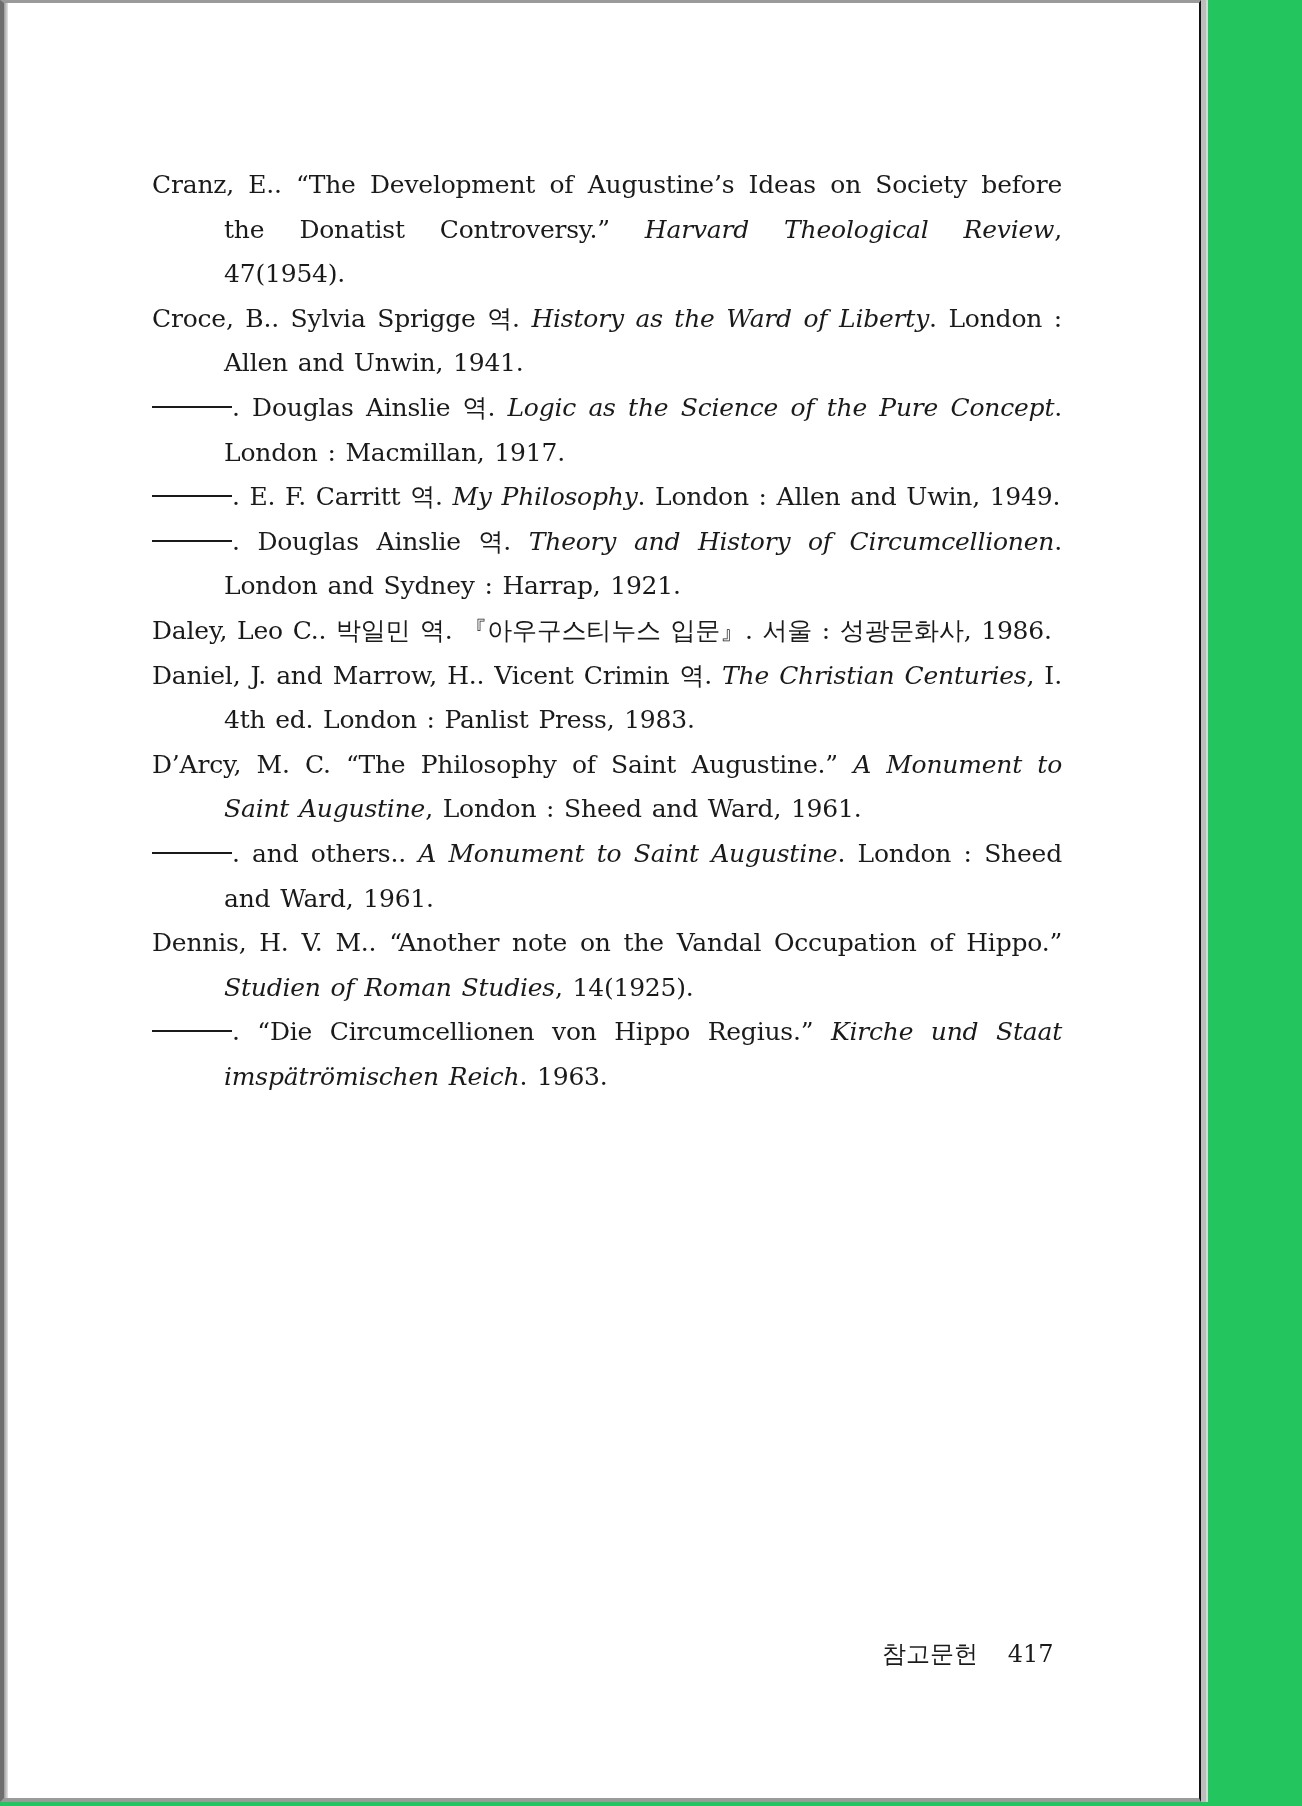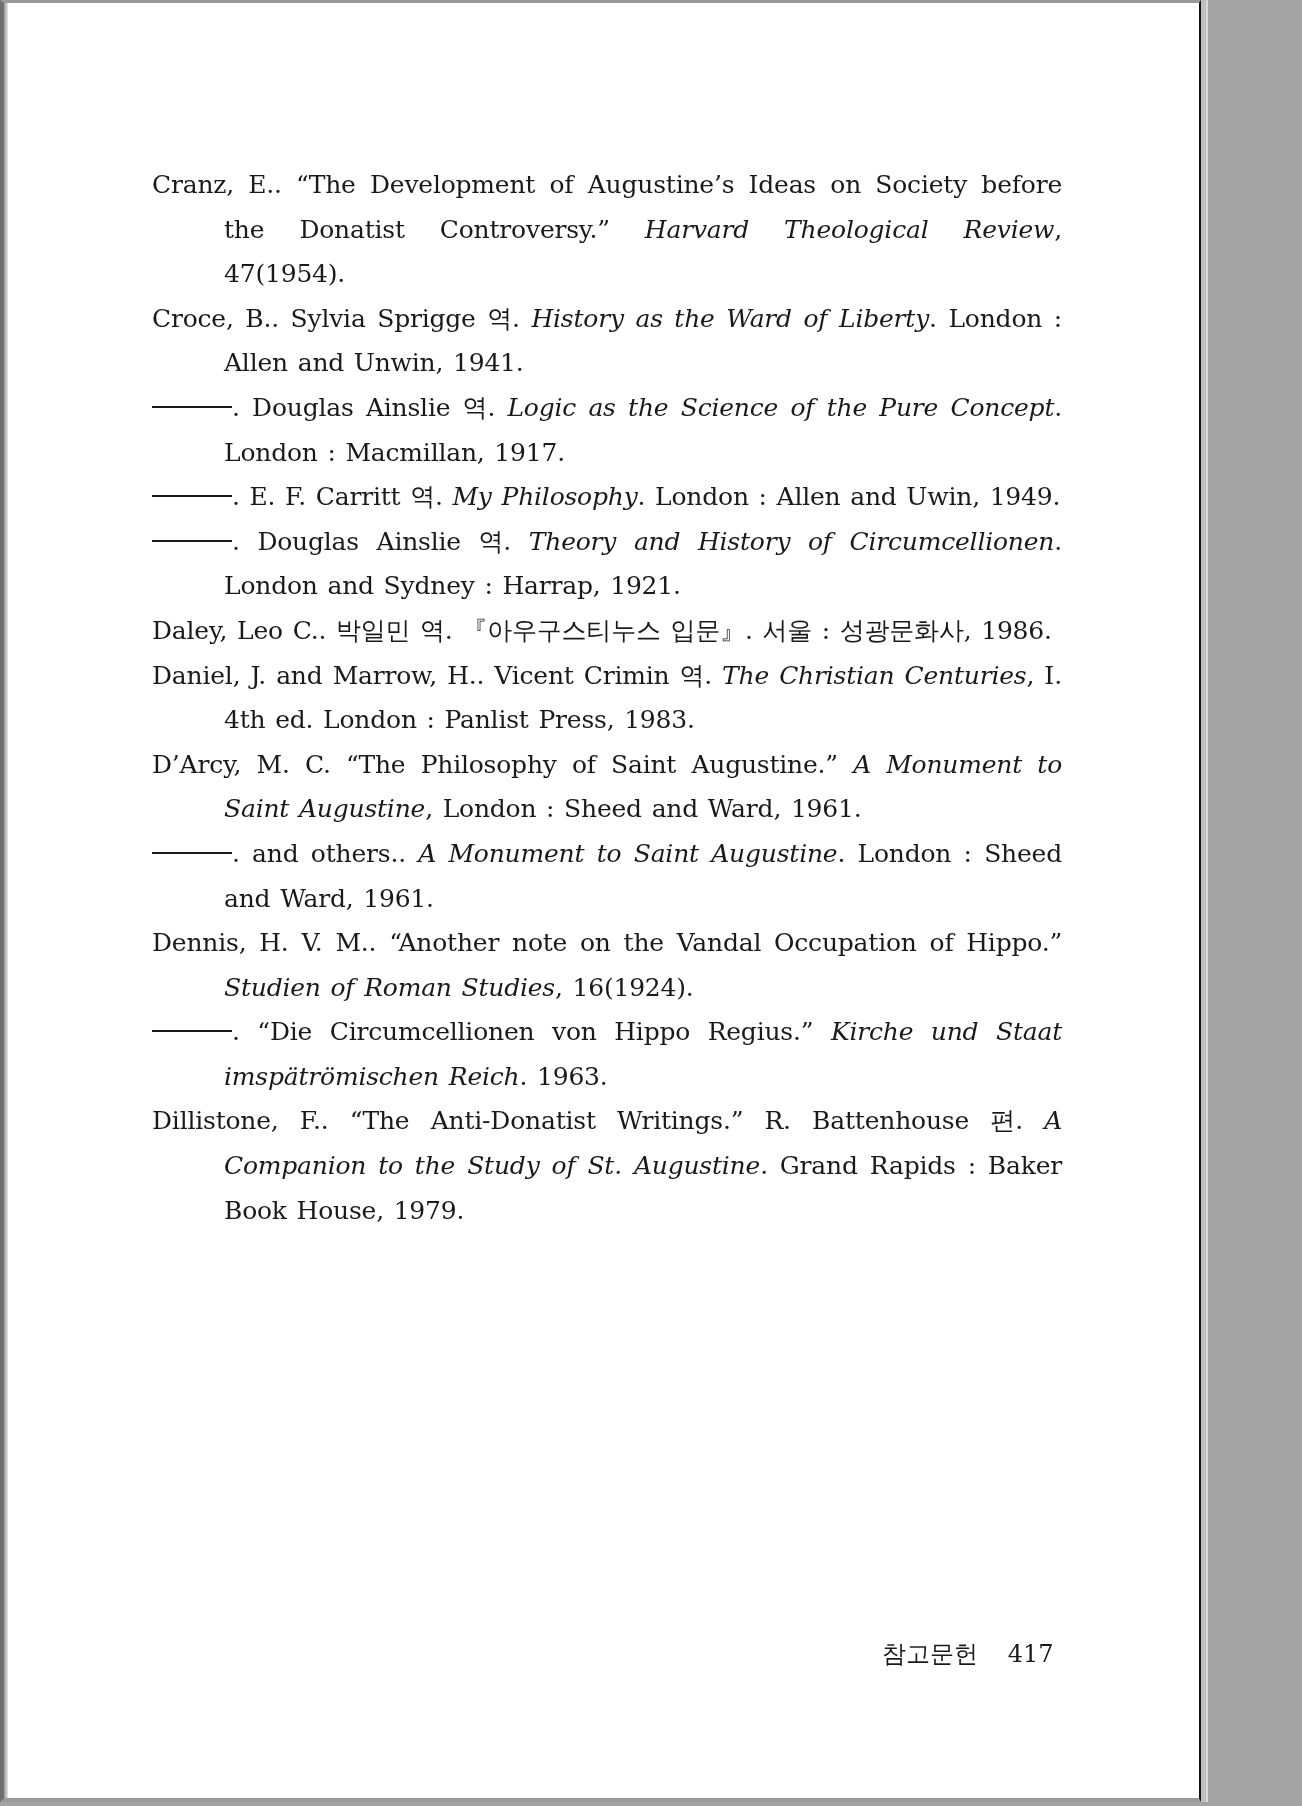--- a/index.html
+++ b/index.html
@@ -7,21 +7,21 @@
     padding: 0;
     width: 1302px;
     height: 1806px;
     background: #f4f4f4;
     overflow: hidden;
   }
   .viewer {
     position: relative;
     width: 1302px;
     height: 1806px;
-    background: #a3a3a3;
+    background: #22c55e;
   }
   .page {
     position: absolute;
     left: 0;
     top: 0;
     width: 1201px;
     height: 1802px;
     background: #ffffff;
     border-top: 3px solid #9a9a9a;
     border-left: 4px solid #6e6e6e;
@@ -92,23 +92,22 @@
     <div class="bib" id="bib">
         <p class="entry"><span>Cranz, E.. “The Development of Augustine’s Ideas on Society before the Donatist Controversy.” </span><span class="it">Harvard Theological Review</span><span>, 47(1954).</span></p>
         <p class="entry"><span>Croce, B.. Sylvia Sprigge 역. </span><span class="it">History as the Ward of Liberty</span><span>. London : Allen and Unwin, 1941.</span></p>
         <p class="entry"><span class="dash"></span><span>. Douglas Ainslie 역. </span><span class="it">Logic as the Science of the Pure Concept</span><span>. London : Macmillan, 1917.</span></p>
         <p class="entry"><span class="dash"></span><span>. E. F. Carritt 역. </span><span class="it">My Philosophy</span><span>. London : Allen and Uwin, 1949.</span></p>
         <p class="entry"><span class="dash"></span><span>. Douglas Ainslie 역. </span><span class="it">Theory and History of Circumcellionen</span><span>. London and Sydney : Harrap, 1921.</span></p>
         <p class="entry"><span>Daley, Leo C.. 박일민 역. 『아우구스티누스 입문』. 서울 : 성광문화사, 1986.</span></p>
         <p class="entry"><span>Daniel, J. and Marrow, H.. Vicent Crimin 역. </span><span class="it">The Christian Centuries</span><span>, Ⅰ. 4th ed. London : Panlist Press, 1983.</span></p>
         <p class="entry"><span>D’Arcy, M. C. “The Philosophy of Saint Augustine.” </span><span class="it">A Monument to Saint Augustine</span><span>, London : Sheed and Ward, 1961.</span></p>
         <p class="entry"><span class="dash"></span><span>. and others.. </span><span class="it">A Monument to Saint Augustine</span><span>. London : Sheed and Ward, 1961.</span></p>
-        <p class="entry"><span>Dennis, H. V. M.. “Another note on the Vandal Occupation of Hippo.” </span><span class="it">Studien of Roman Studies</span><span>, 16(1924).</span></p>
+        <p class="entry"><span>Dennis, H. V. M.. “Another note on the Vandal Occupation of Hippo.” </span><span class="it">Studien of Roman Studies</span><span>, 14(1925).</span></p>
         <p class="entry"><span class="dash"></span><span>. “Die Circumcellionen von Hippo Regius.” </span><span class="it">Kirche und Staat imspätrömischen Reich</span><span>. 1963.</span></p>
-        <p class="entry"><span>Dillistone, F.. “The Anti-Donatist Writings.” R. Battenhouse 편. </span><span class="it">A Companion to the Study of St. Augustine</span><span>. Grand Rapids : Baker Book House, 1979.</span></p>
       </div>
 
     <div class="footer">
       <span>참고문헌</span>
       <span class="page-num">417</span>
     </div>
   </div>
 </div>
 
 </body></html>

